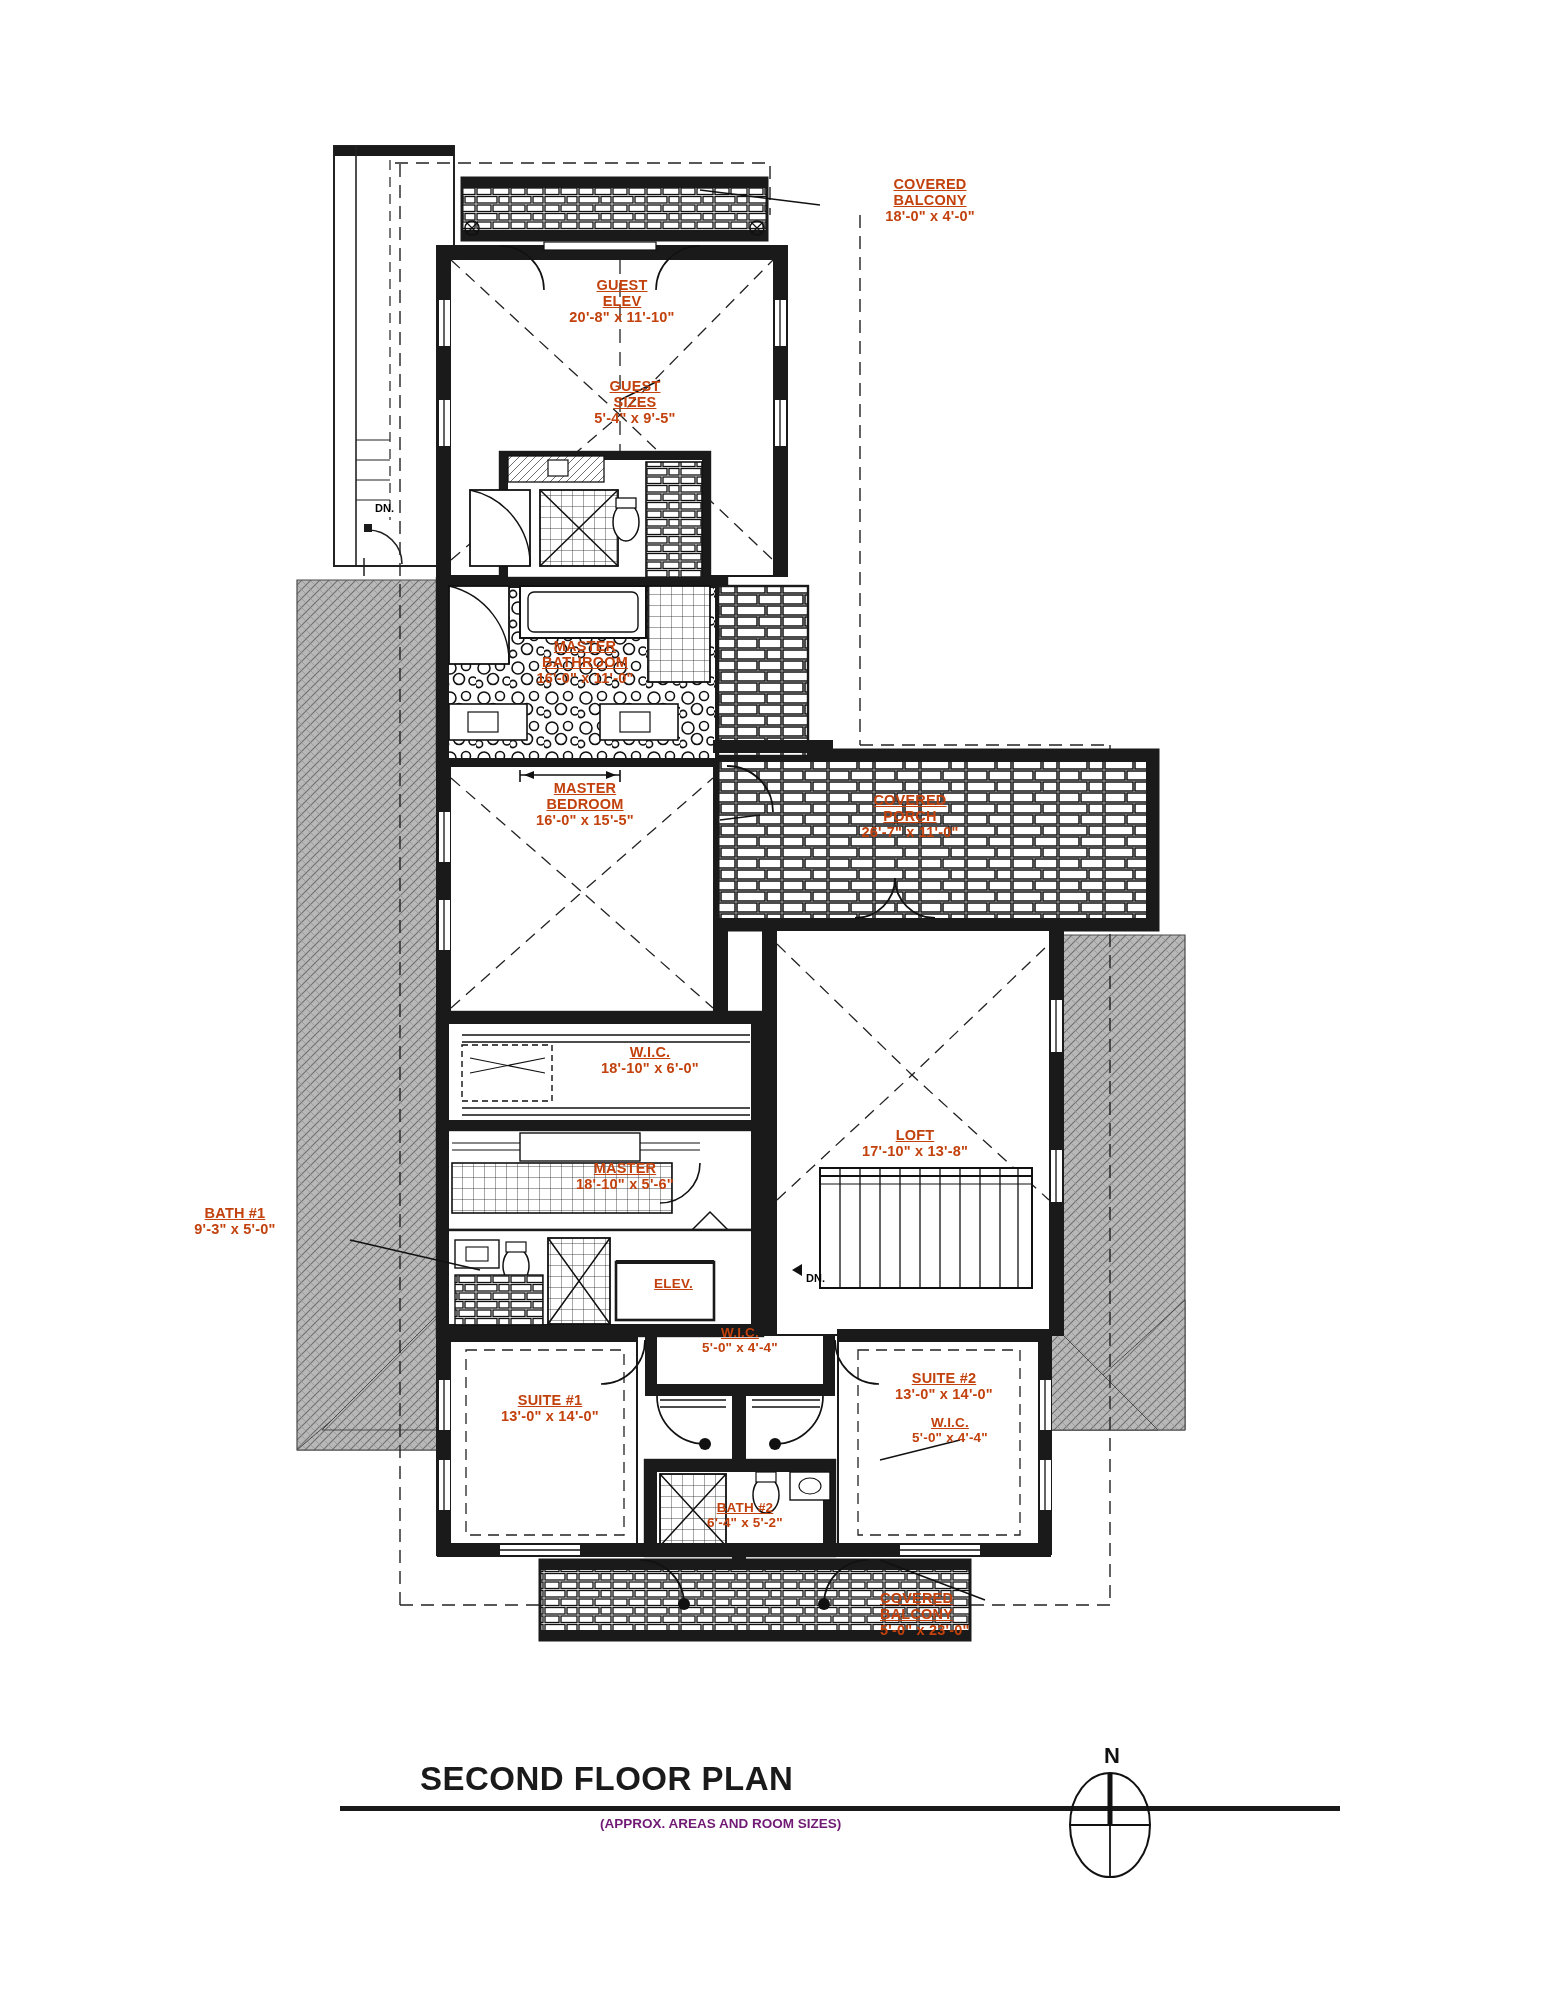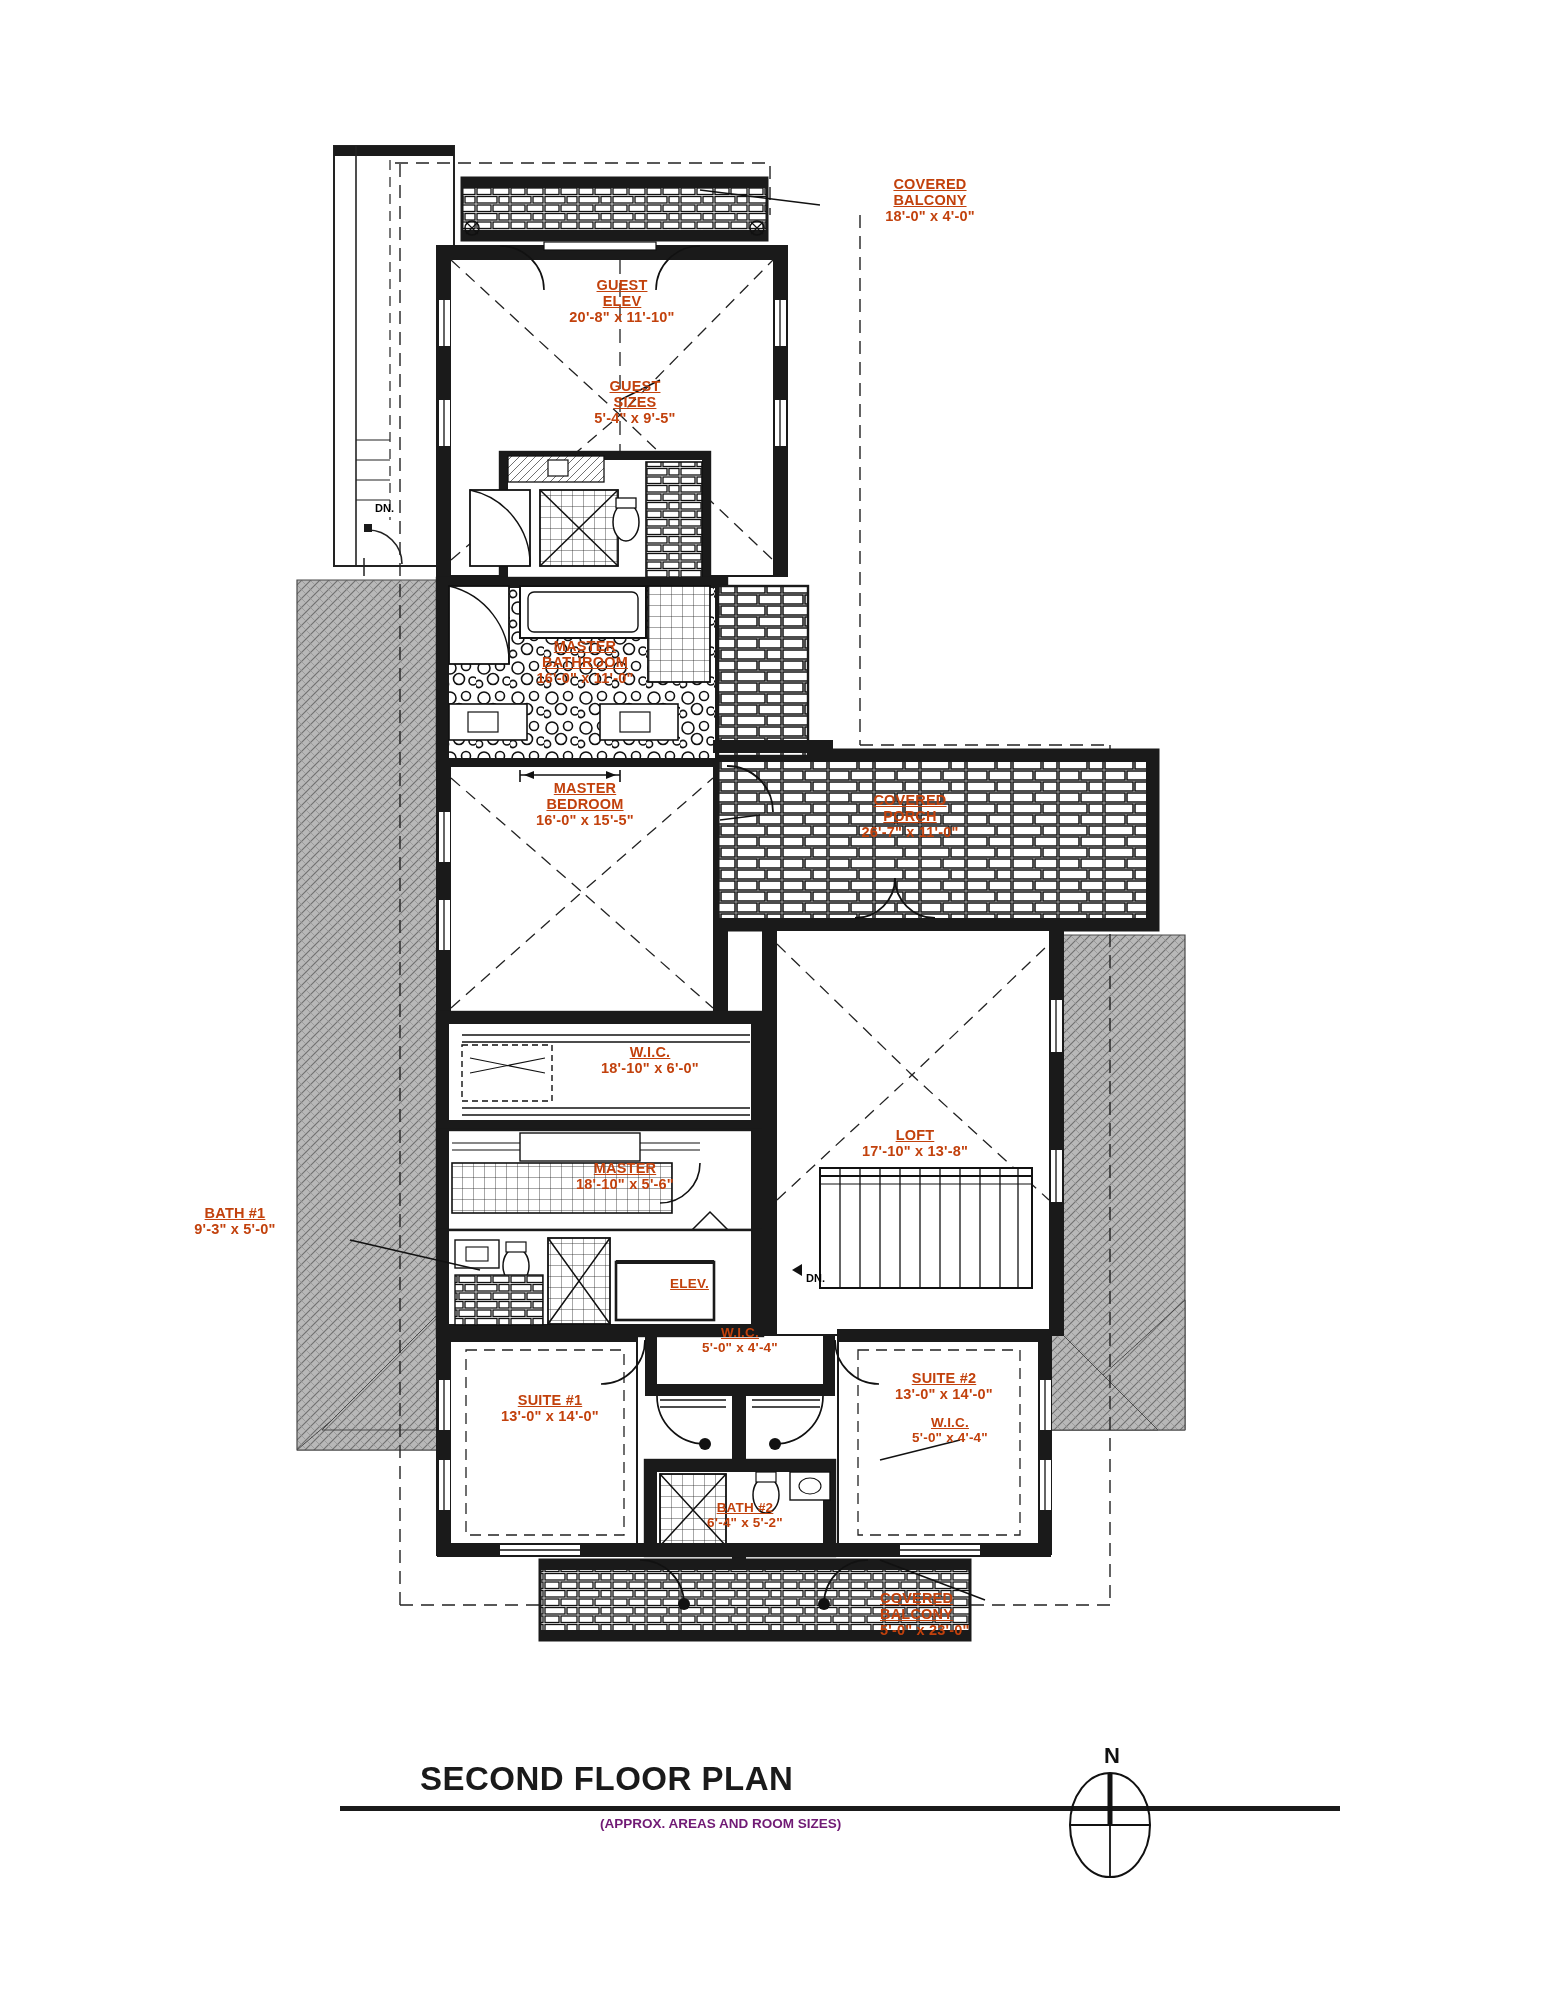--- a/index.html
+++ b/index.html
@@ -497,21 +497,21 @@
 <div class="lbl t14" style="left:500px;top:1160px;width:250px;">
   <span class="nm">MASTER</span>
   <span class="dim">18'-10" x 5'-6"</span>
 </div>
 
 <div class="lbl t14" style="left:140px;top:1205px;width:190px;">
   <span class="nm">BATH #1</span>
   <span class="dim">9'-3" x 5'-0"</span>
 </div>
 
-<div class="lbl t13" style="left:618px;top:1276px;width:111px;padding-left:16px;">
+<div class="lbl t13" style="left:618px;top:1276px;width:111px;">
   <span class="nm">ELEV.</span>
 </div>
 
 <div class="lbl t13" style="left:645px;top:1325px;width:190px;">
   <span class="nm">W.I.C.</span>
   <span class="dim">5'-0" x 4'-4"</span>
 </div>
 
 <div class="lbl t13" style="left:855px;top:1415px;width:190px;">
   <span class="nm">W.I.C.</span>

